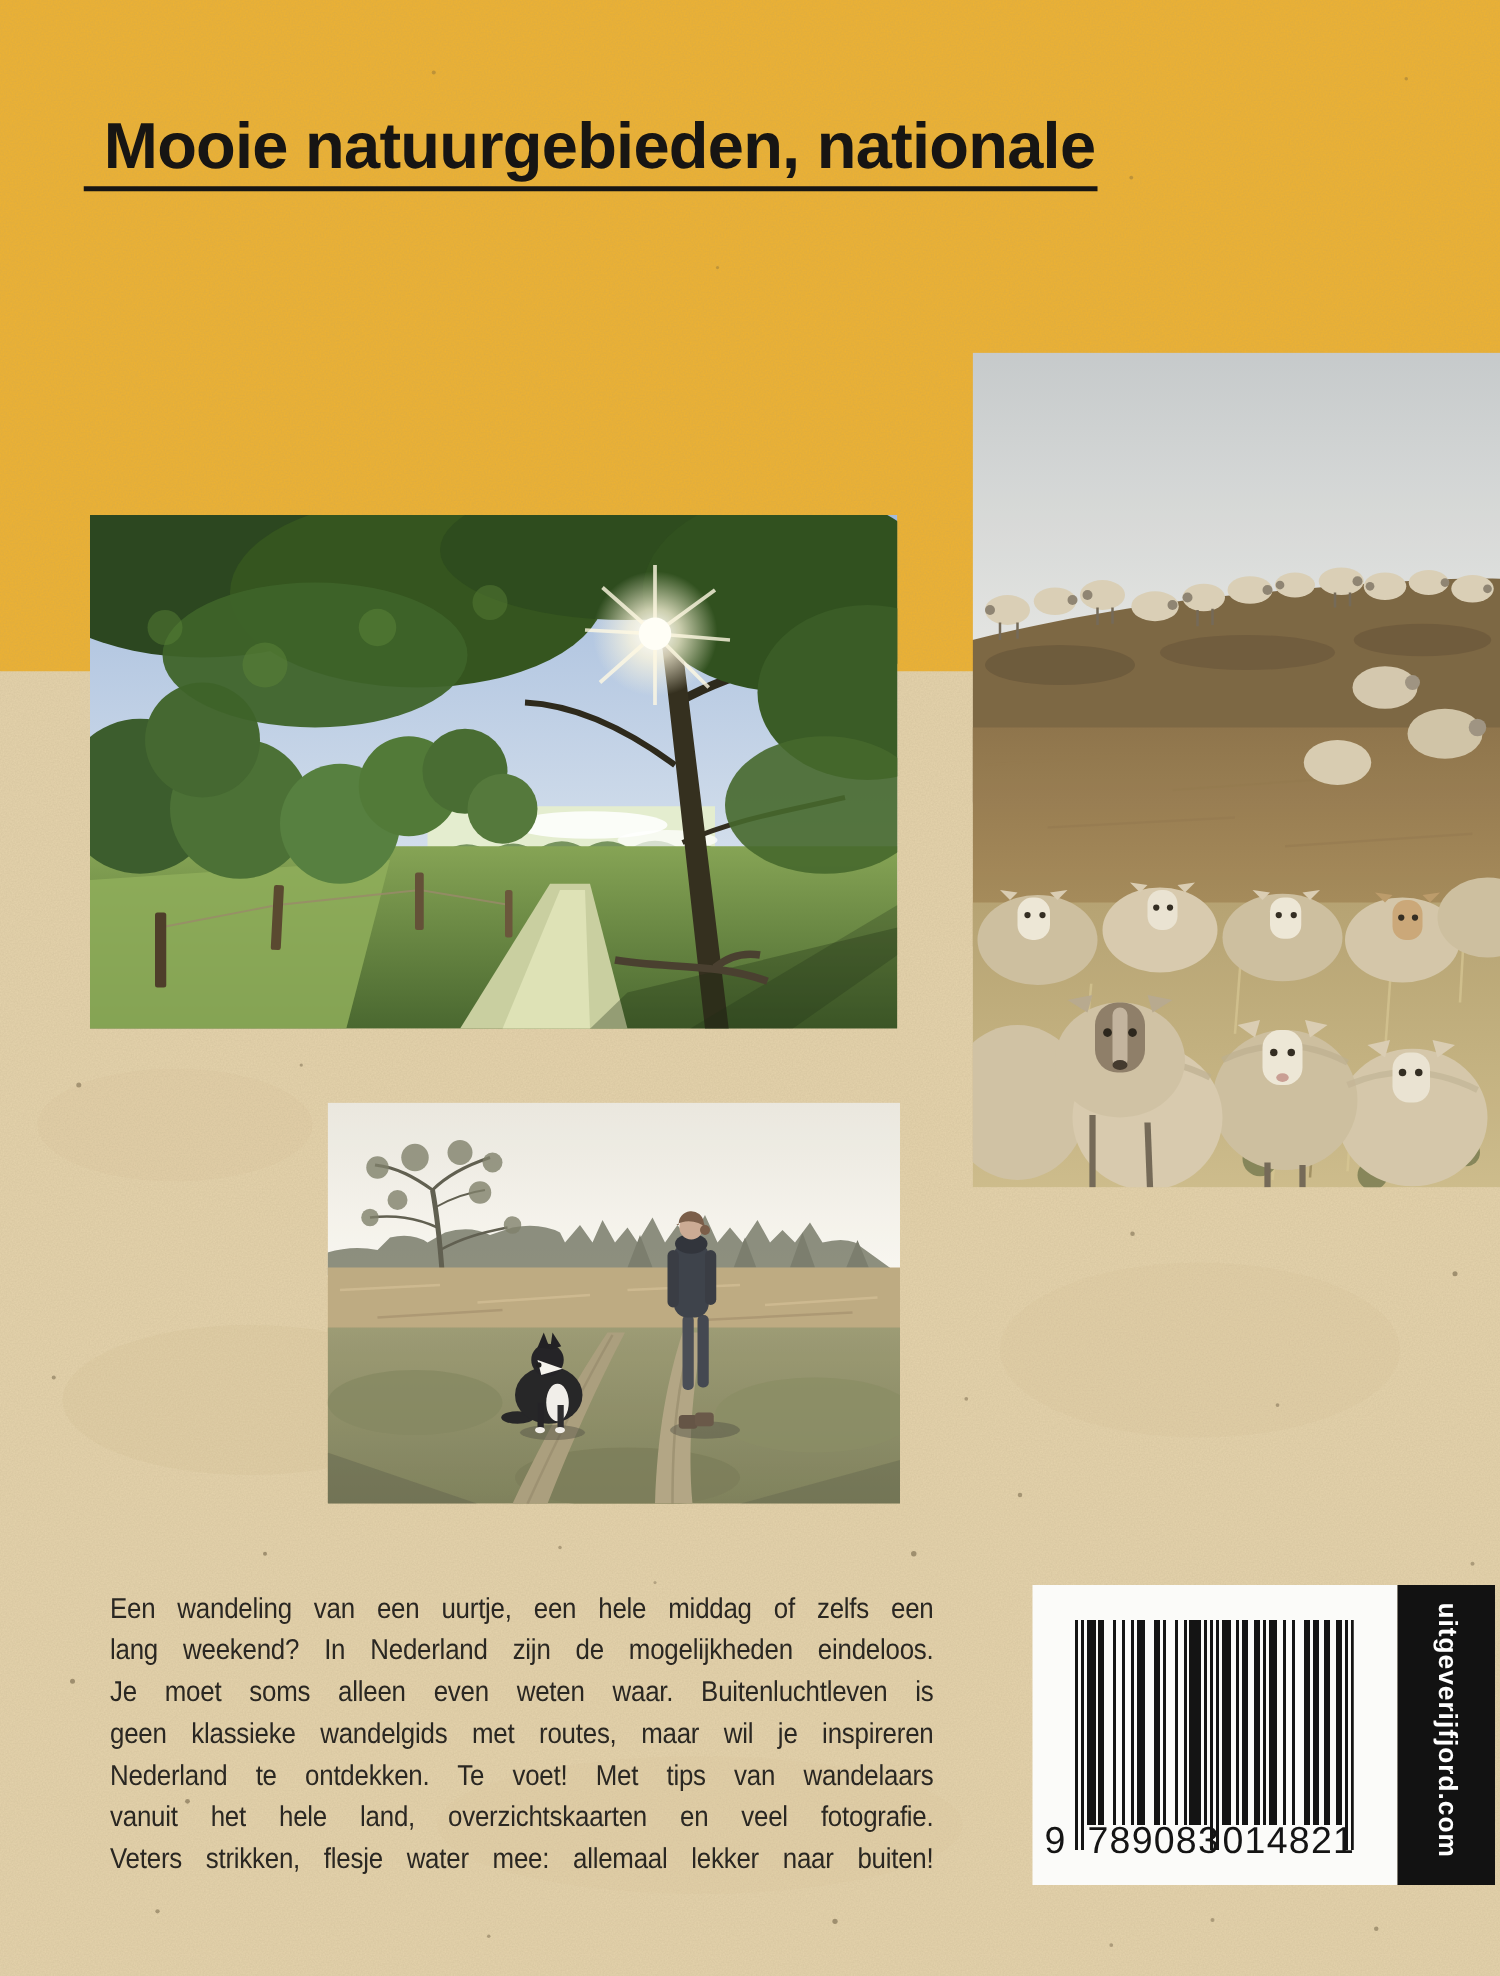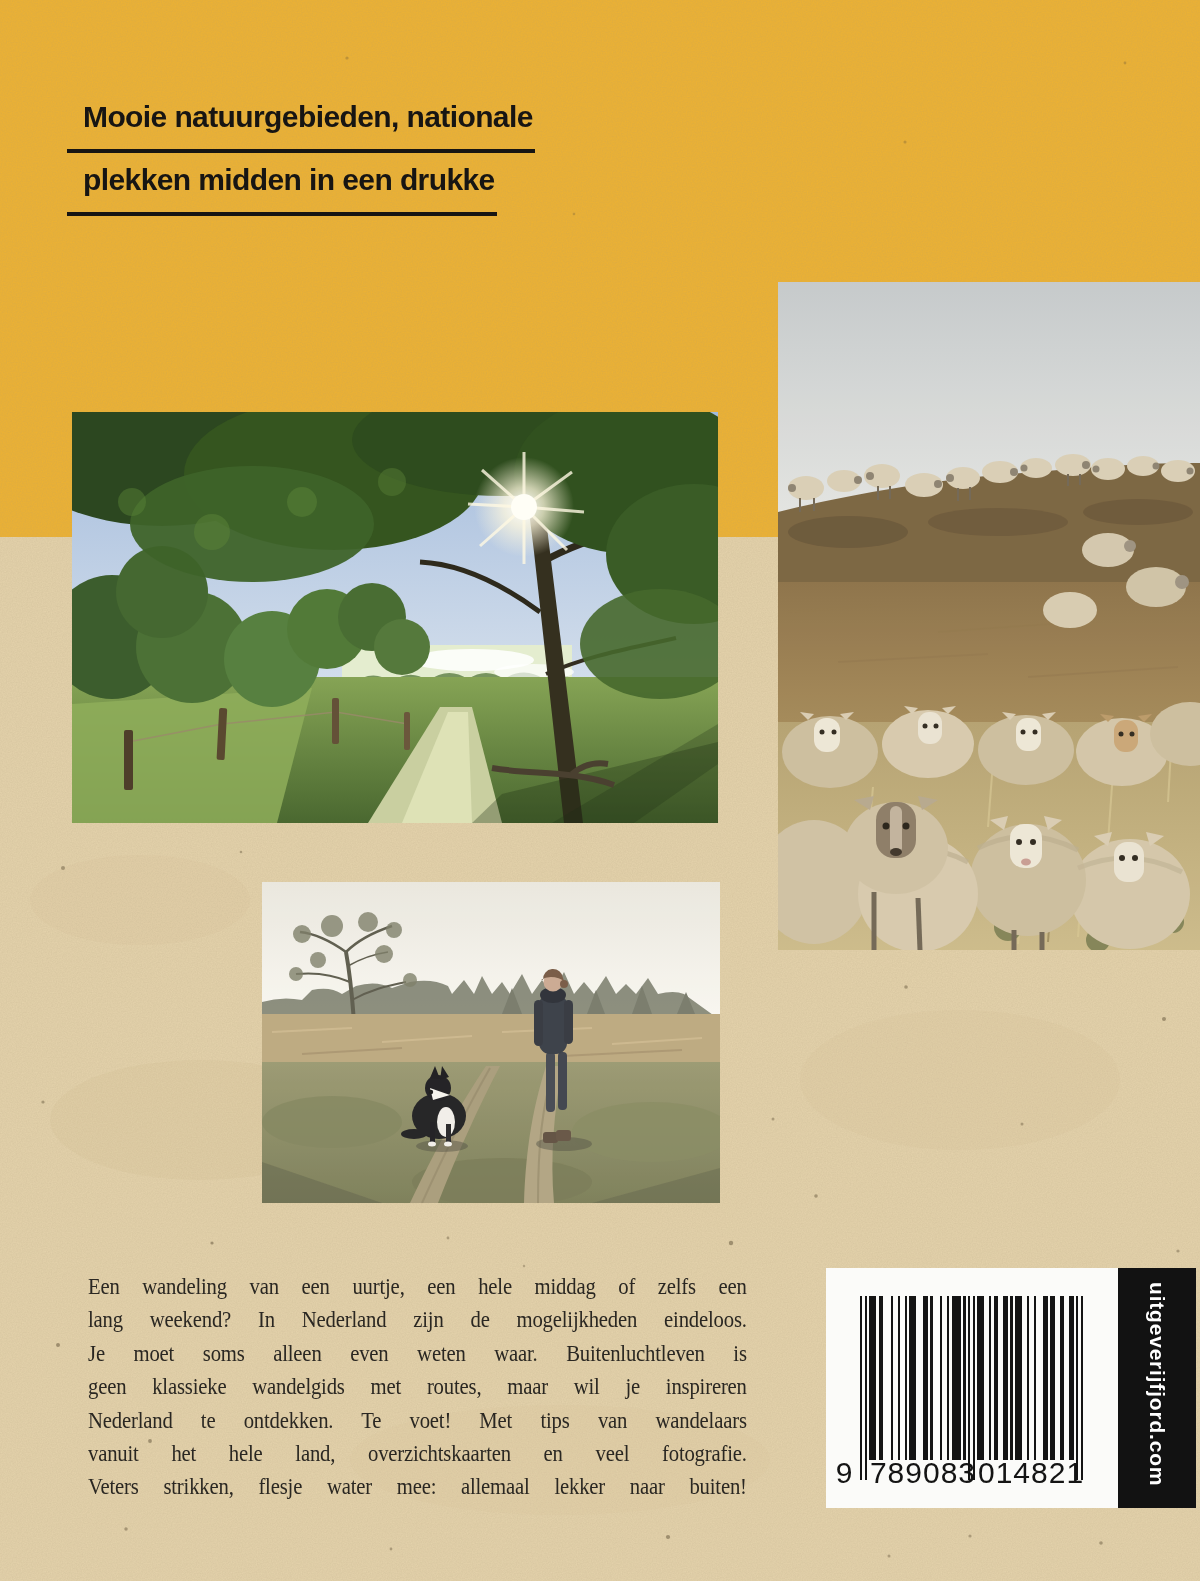--- a/index.html
+++ b/index.html
@@ -30,28 +30,28 @@
   .photo-forest{left:72px;top:412px;width:646px;height:411px;}
   .photo-sheep{left:778px;top:282px;width:422px;height:668px;}
   .photo-walker{left:262px;top:882px;width:458px;height:321px;filter:saturate(.85) brightness(1.04);}
   
   .headline{
     position:absolute;left:67px;top:95px;z-index:4;
   }
   .hline{margin-bottom:5px;}
   .hline span{
     display:inline-block;
-    font-size:30px;line-height:44px;font-weight:bold;letter-spacing:-0.6px;
+    font-size:52px;line-height:44px;font-weight:bold;letter-spacing:-0.6px;
     color:var(--ink);
     padding-left:16px;padding-bottom:10px;padding-right:2px;
     border-bottom:4.5px solid var(--ink);
   }
   
   .body-text{
-    position:absolute;left:88px;top:1270px;z-index:4;width:740px;font-family:Liberation Serif, serif;
+    position:absolute;left:88px;top:1270px;z-index:4;width:740px;
   }
   .bline{
     width:732px;
     transform:scaleX(0.9);transform-origin:0 0;
     font-size:23px;line-height:33.4px;letter-spacing:-0.2px;
     color:#2A2722;
     text-align:justify;
     -moz-text-align-last:justify;
     text-align-last:justify;
     white-space:normal;
@@ -125,21 +125,20 @@
       <circle cx="905" cy="142" r="1.5" opacity="0.3"></circle>
     <circle cx="1125" cy="63" r="1.4" opacity="0.3"></circle>
       <circle cx="574" cy="214" r="1.3" opacity="0.28"></circle>
     <circle cx="150" cy="1441" r="1.9" opacity="0.5"></circle>
       <circle cx="600" cy="1320" r="1.2" opacity="0.3"></circle>
   </g>
 </svg>
 
 <div class="headline">
   <div class="hline"><span>Mooie natuurgebieden, nationale</span></div>
-  <div class="hline"><span>plekken midden in een drukke</span></div>
 </div>
 
 <div class="photo photo-forest" aria-label="Bospad tussen bomen met tegenlicht van de zon">
   <svg viewBox="0 0 646 411" preserveAspectRatio="none">
     <defs>
       <linearGradient id="fsky" x1="0" y1="0" x2="0" y2="1">
         <stop offset="0" stop-color="#A3BBDC"></stop>
           <stop offset="1" stop-color="#D8E2ED"></stop>
       </linearGradient>
       <linearGradient id="fgrass" x1="0" y1="0" x2="0" y2="1">

